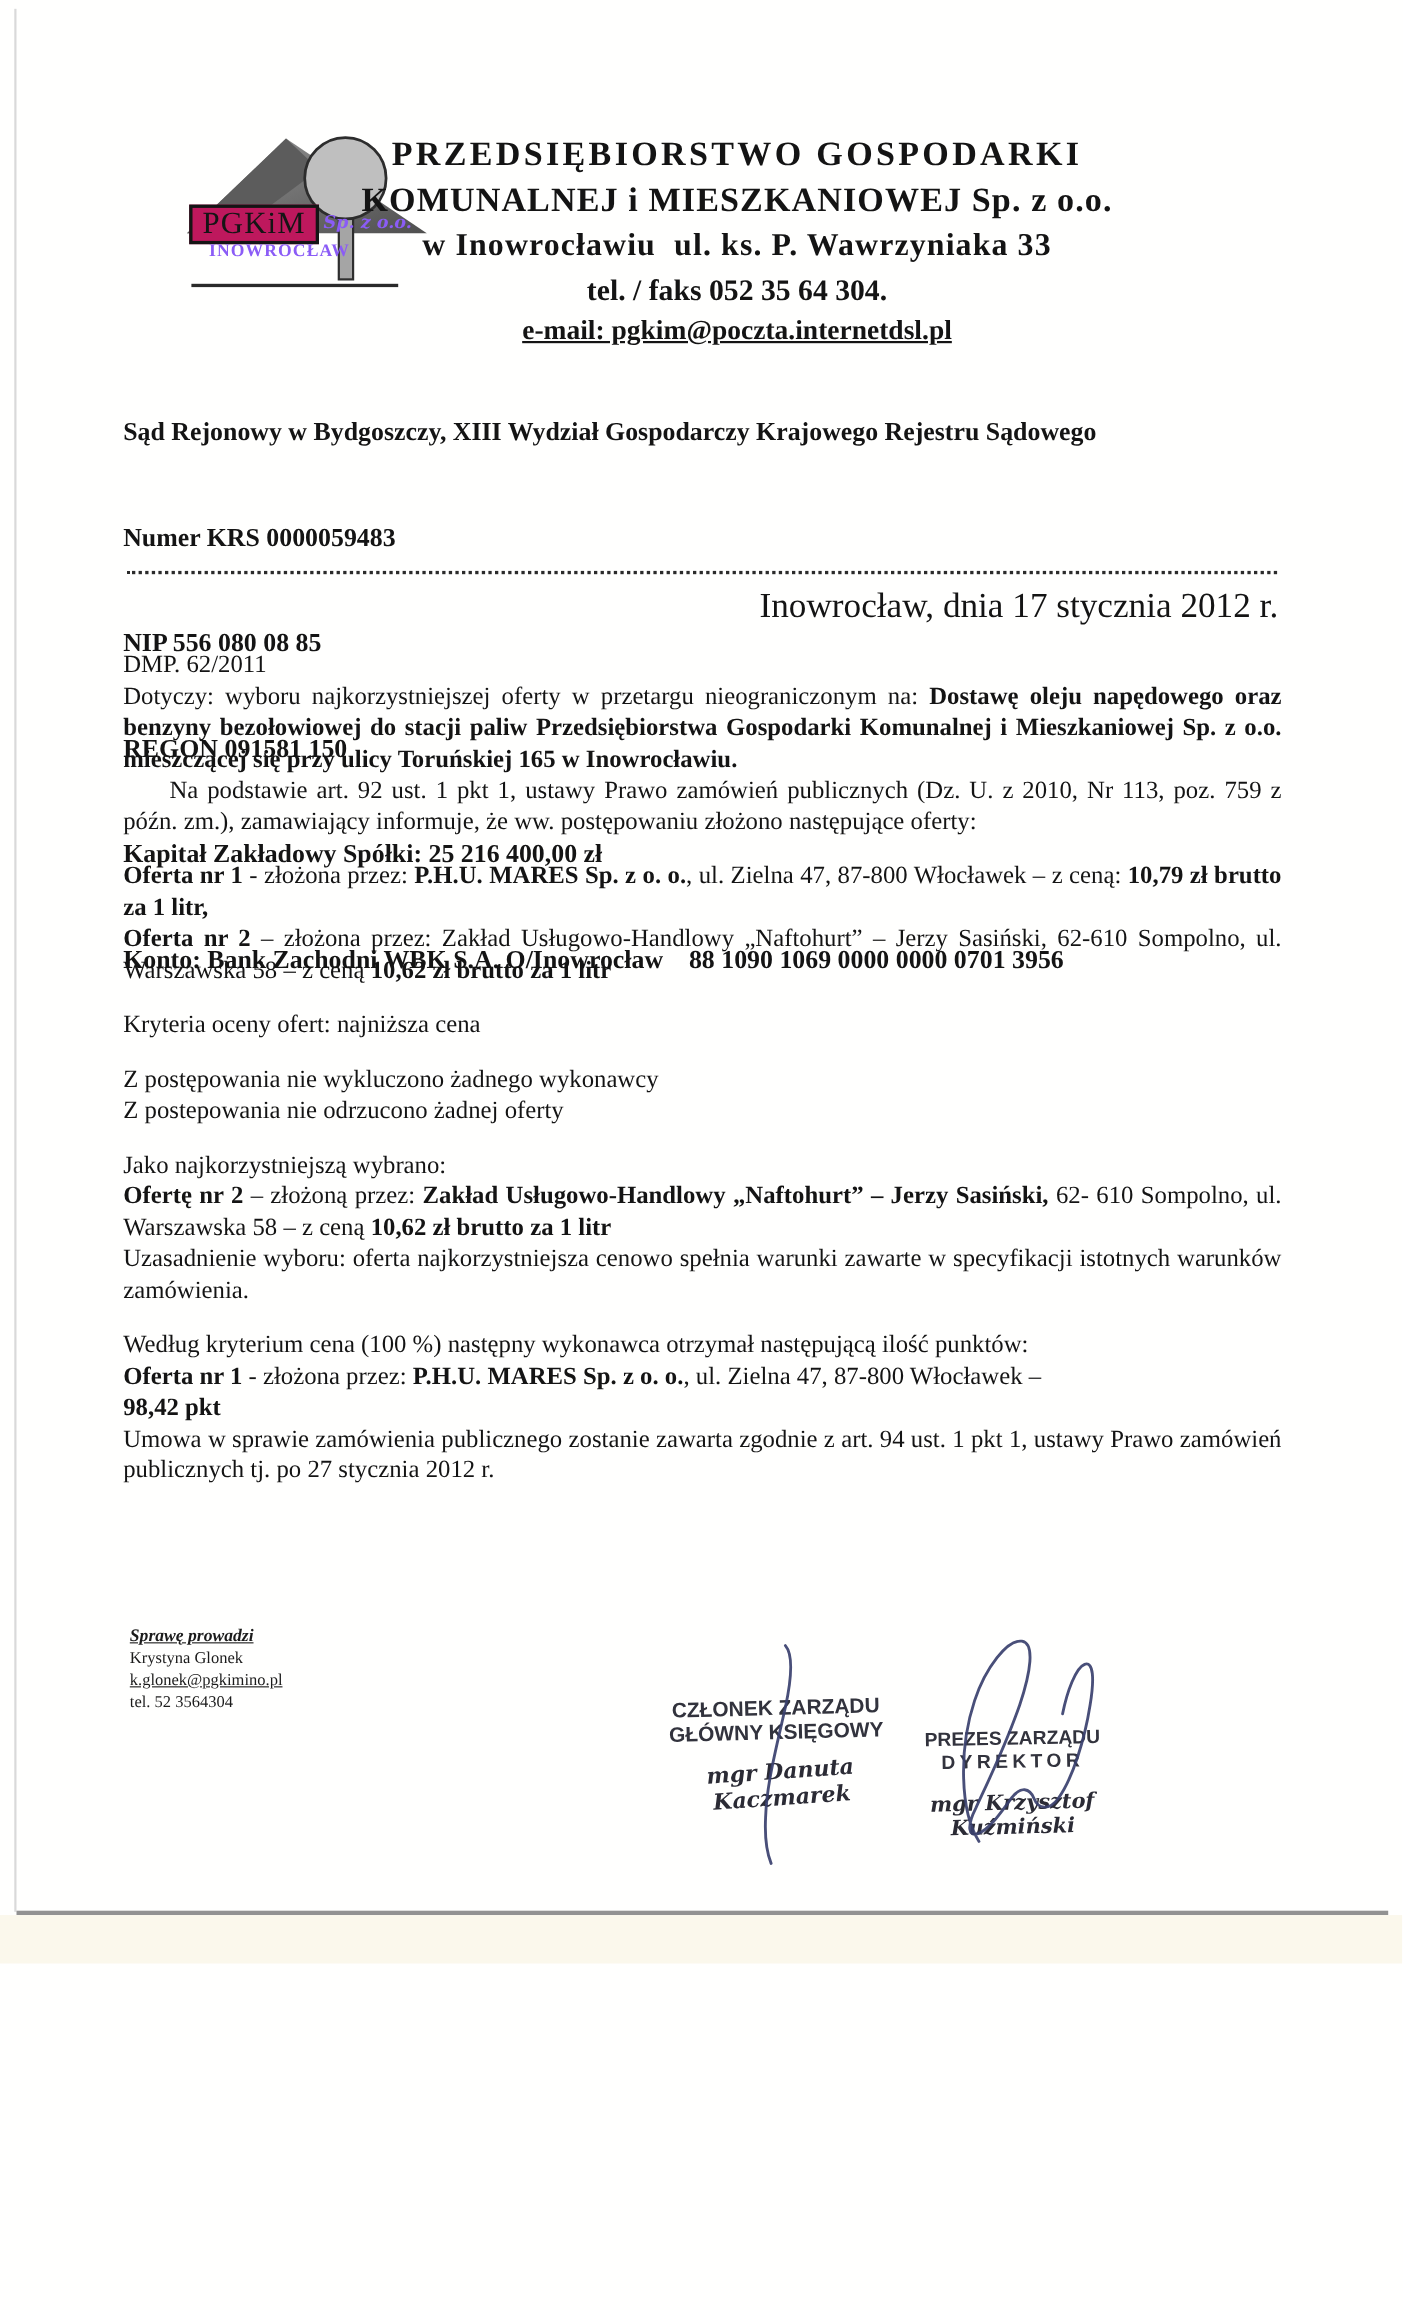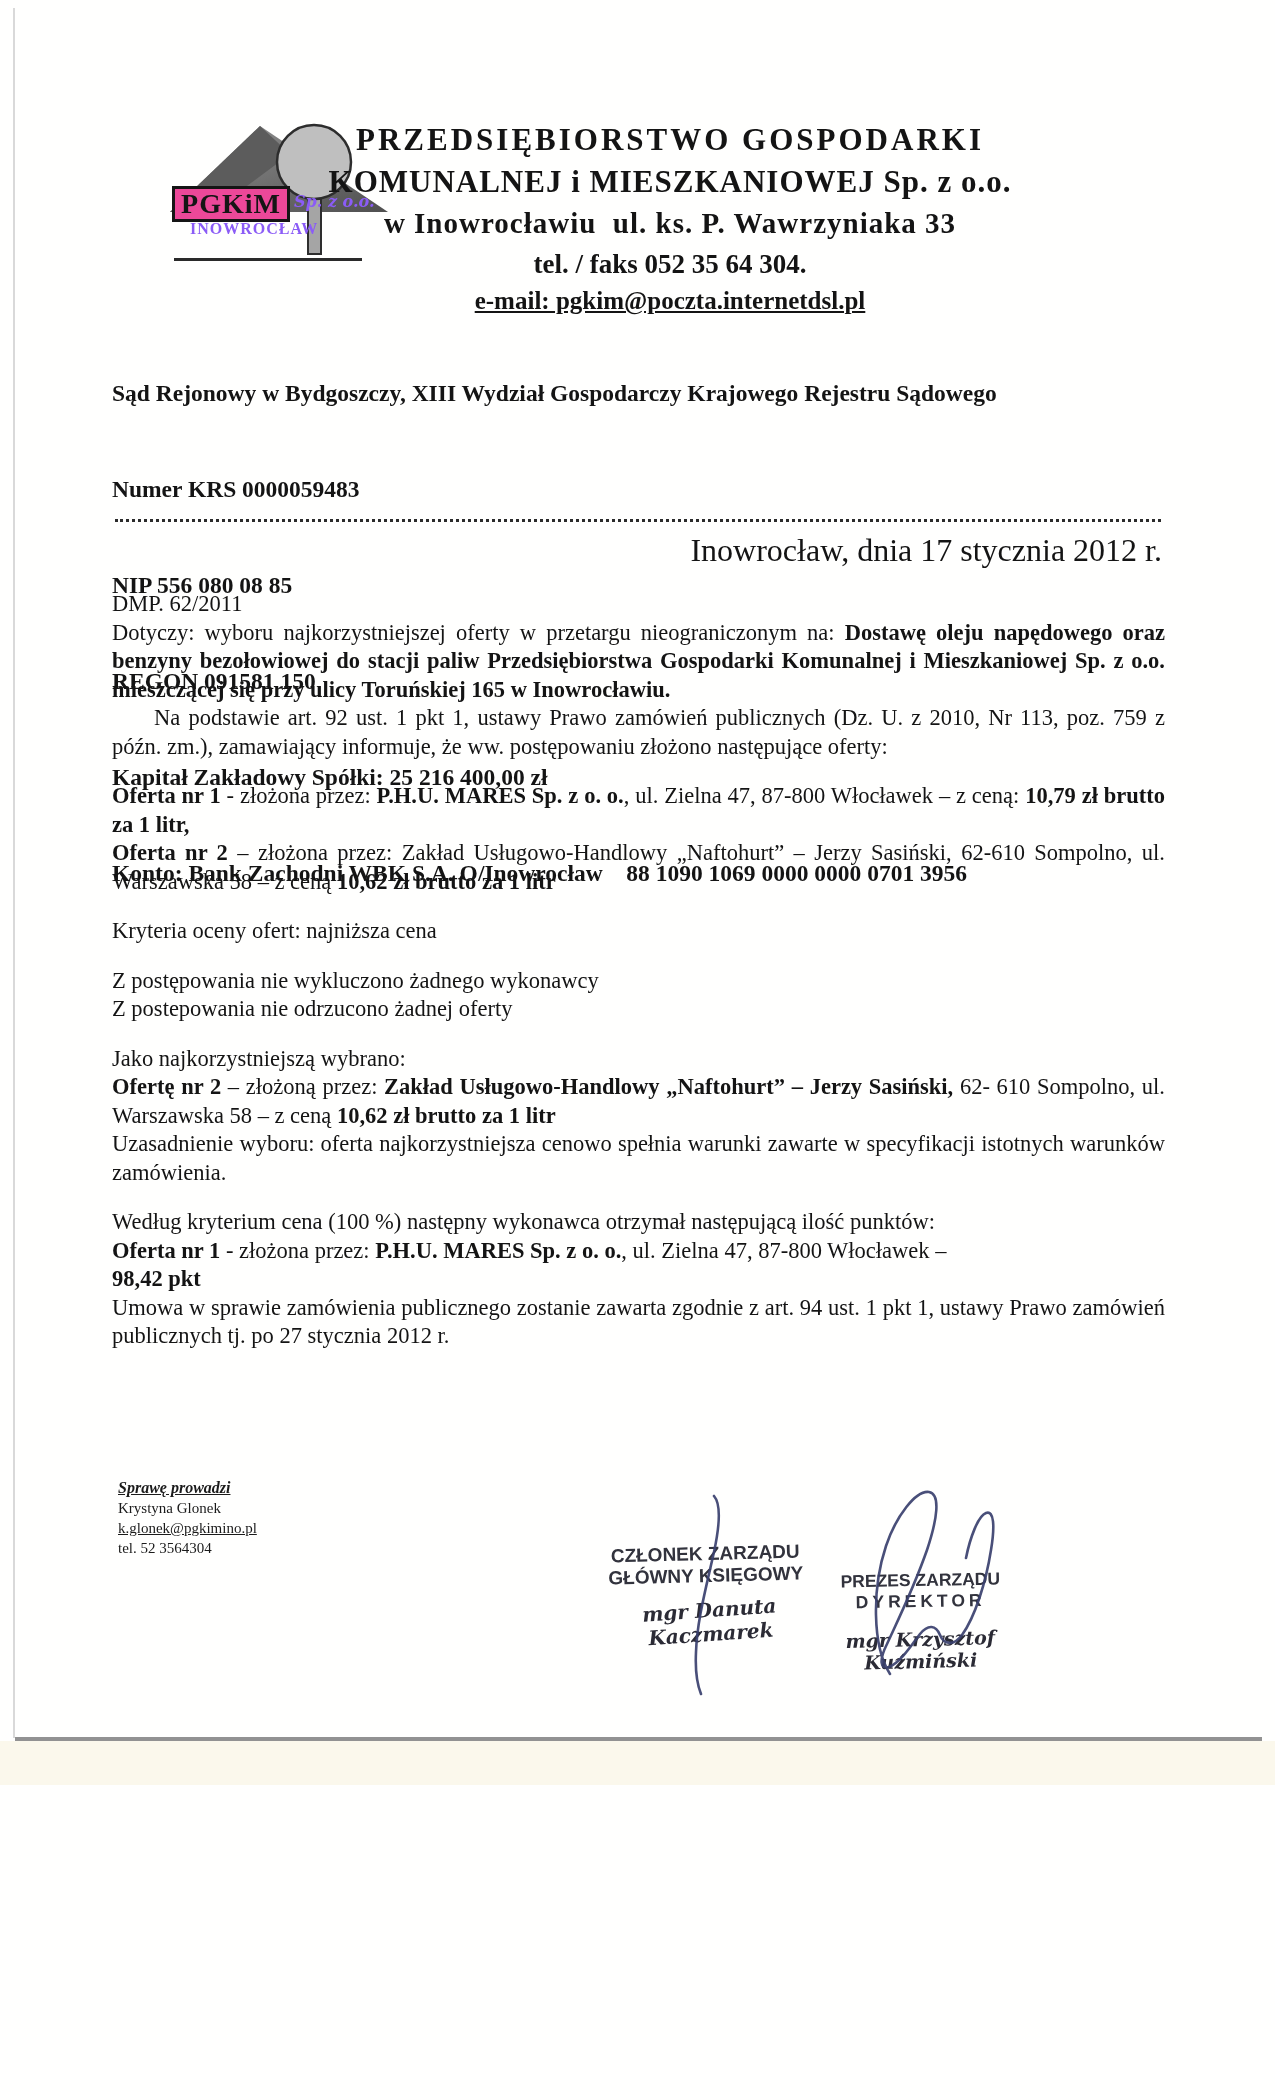--- a/index.html
+++ b/index.html
@@ -3,23 +3,23 @@
 <meta charset="utf-8">
 <style>
   html,body{margin:0;padding:0;background:#ffffff;}
   .page{position:relative;width:1275px;height:2100px;background:#fffffe;overflow:hidden;
         font-family:"Liberation Serif","DejaVu Serif",serif;color:#141414;}
   .scan-edge{position:absolute;left:13px;top:8px;width:2px;height:1730px;background:#d9d9d9;}
 
   
   .logo{position:absolute;left:160px;top:112px;width:238px;height:158px;}
   .logo svg{position:absolute;left:0;top:0;}
-  .logo-box{position:absolute;left:12px;top:74px;width:112px;height:30px;background:#ec4899;
+  .logo-box{position:absolute;left:12px;top:74px;width:112px;height:30px;background:#be185d;
             border:3px solid #151515;display:flex;align-items:center;justify-content:center;
-            font-weight:700;font-size:28px;letter-spacing:1px;color:#151515;}
+            font-weight:400;font-size:28px;letter-spacing:1px;color:#151515;}
   .logo-suffix{position:absolute;left:134px;top:80px;font-style:italic;font-weight:700;font-size:16px;
                font-family:"DejaVu Serif",serif;color:#8b5cf6;}
   .logo-city{position:absolute;left:30px;top:108px;font-weight:700;font-size:16px;letter-spacing:1px;color:#8b5cf6;}
   .logo-underline{position:absolute;left:14px;top:146px;width:188px;height:3px;background:#2a2a2a;}
 
   
   .head{position:absolute;left:305px;top:0;width:730px;text-align:center;font-weight:700;white-space:pre-wrap;}
   .head>div{position:absolute;left:0;right:0;}
   .hl1{top:122px;font-size:31px;letter-spacing:3px;}
   .hl2{top:164px;font-size:31px;letter-spacing:1px;}

